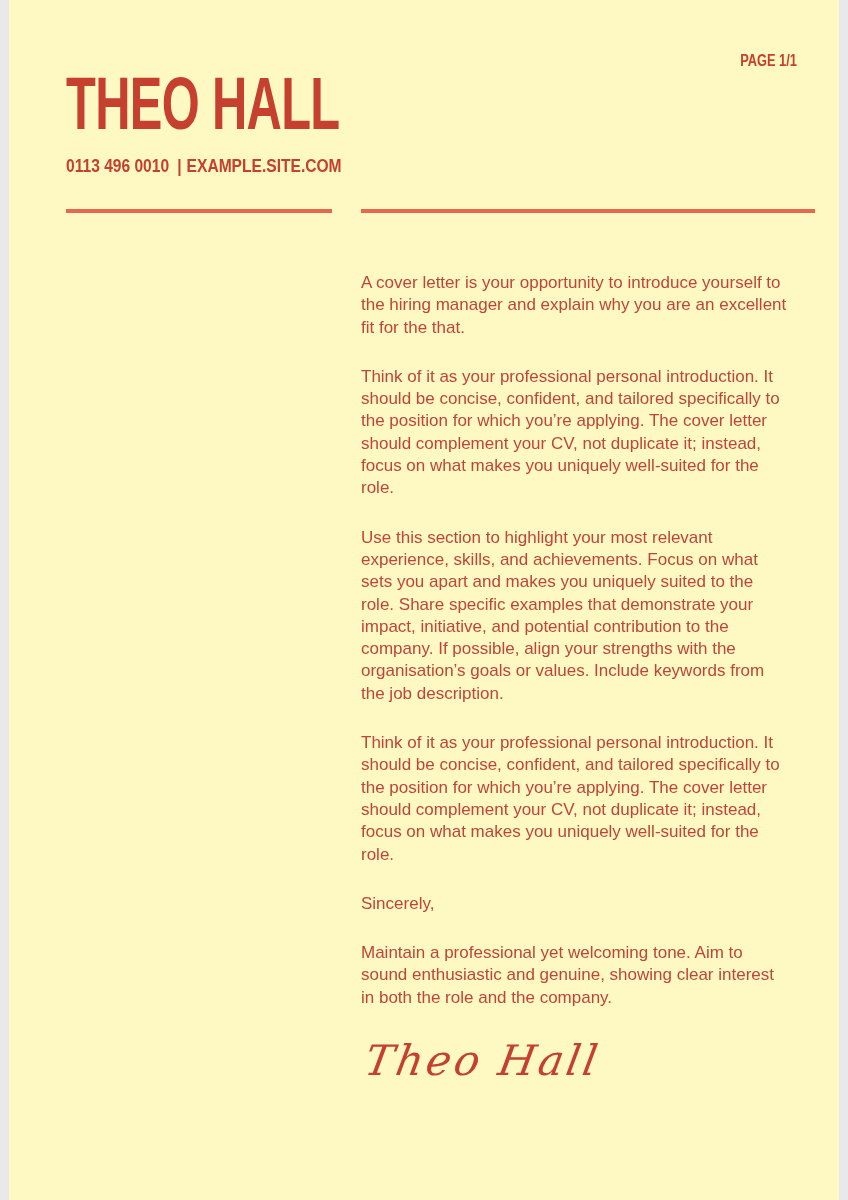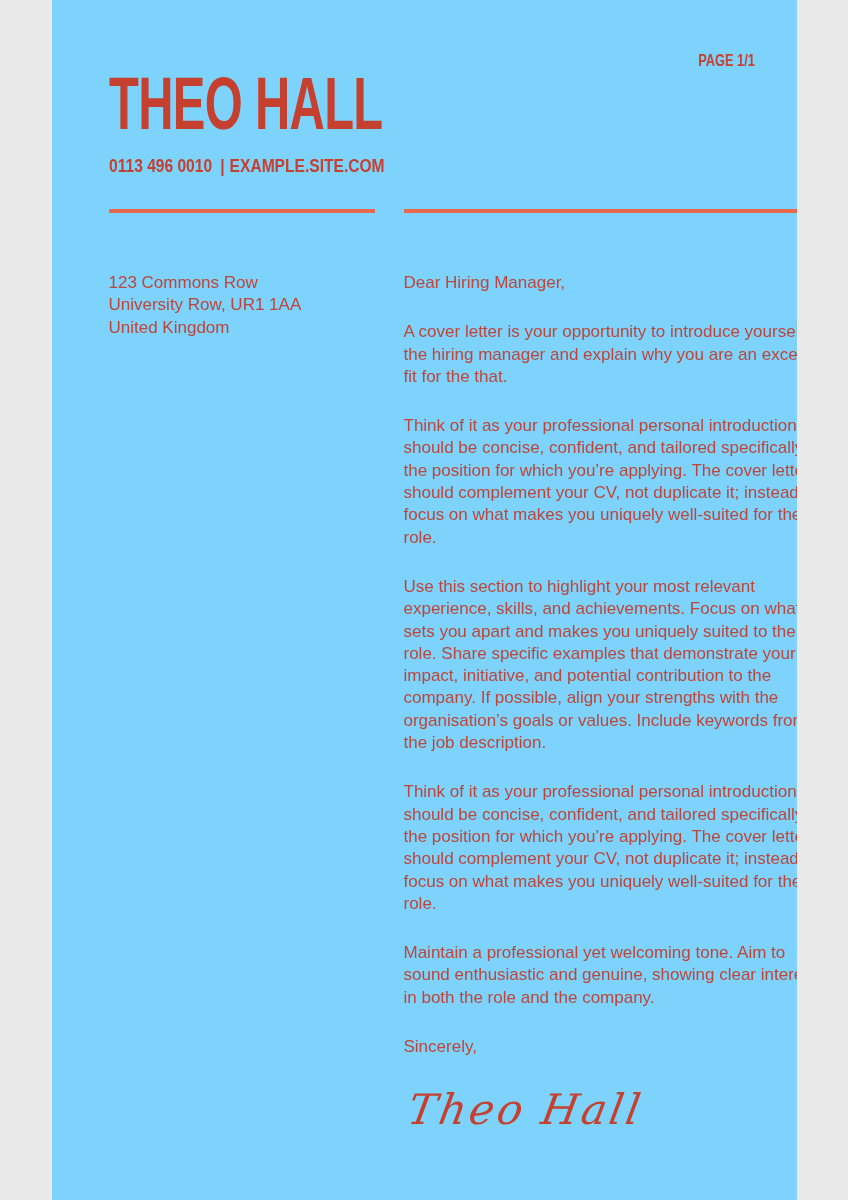--- a/index.html
+++ b/index.html
@@ -2,24 +2,24 @@
 <html><head>
 <meta charset="utf-8">
 <style>
   html, body {
     margin: 0;
     padding: 0;
     background: #e9e9e9;
   }
   .page {
     position: relative;
-    width: 745px;
+    width: 830px;
     height: 1200px;
     margin: 0 auto;
-    background: #7dd3fc;
+    background: #fef9c3;
     overflow: hidden;
     font-family: "Liberation Sans", sans-serif;
   }
   
   .page-indicator {
     position: absolute;
     top: 52px;
     right: 42px;
     color: #C5402E;
     font-weight: 700;
@@ -114,34 +114,28 @@
   <div class="page-indicator">PAGE 1/1</div>
 
   <h1 class="title">THEO HALL</h1>
 
   <div class="contact">
     <span>0113 496 0010</span><span class="sep">|</span><span>EXAMPLE.SITE.COM</span>
   </div>
 
   <div class="col col-left">
     <hr class="rule">
-    <address class="address">
-      <div>123 Commons Row</div>
-      <div>University Row, UR1 1AA</div>
-      <div>United Kingdom</div>
-    </address>
   </div>
 
   <div class="col col-right">
     <hr class="rule">
     <div class="letter">
-      <p>Dear Hiring Manager,</p>
       <p>A cover letter is your opportunity to introduce yourself to the hiring manager and explain why you are an excellent fit for the that.</p>
       <p>Think of it as your professional personal introduction. It should be concise, confident, and tailored specifically to the position for which you’re applying. The cover letter should complement your CV, not duplicate it; instead, focus on what makes you uniquely well-suited for the role.</p>
       <p>Use this section to highlight your most relevant experience, skills, and achievements. Focus on what sets you apart and makes you uniquely suited to the role. Share specific examples that demonstrate your impact, initiative, and potential contribution to the company. If possible, align your strengths with the organisation’s goals or values. Include keywords from the job description.</p>
       <p>Think of it as your professional personal introduction. It should be concise, confident, and tailored specifically to the position for which you’re applying. The cover letter should complement your CV, not duplicate it; instead, focus on what makes you uniquely well-suited for the role.</p>
+      <p>Sincerely,</p>
       <p>Maintain a professional yet welcoming tone. Aim to sound enthusiastic and genuine, showing clear interest in both the role and the company.</p>
-      <p>Sincerely,</p>
       <div class="signature">Theo Hall</div>
     </div>
   </div>
 
 </div>
 
 </body></html>

